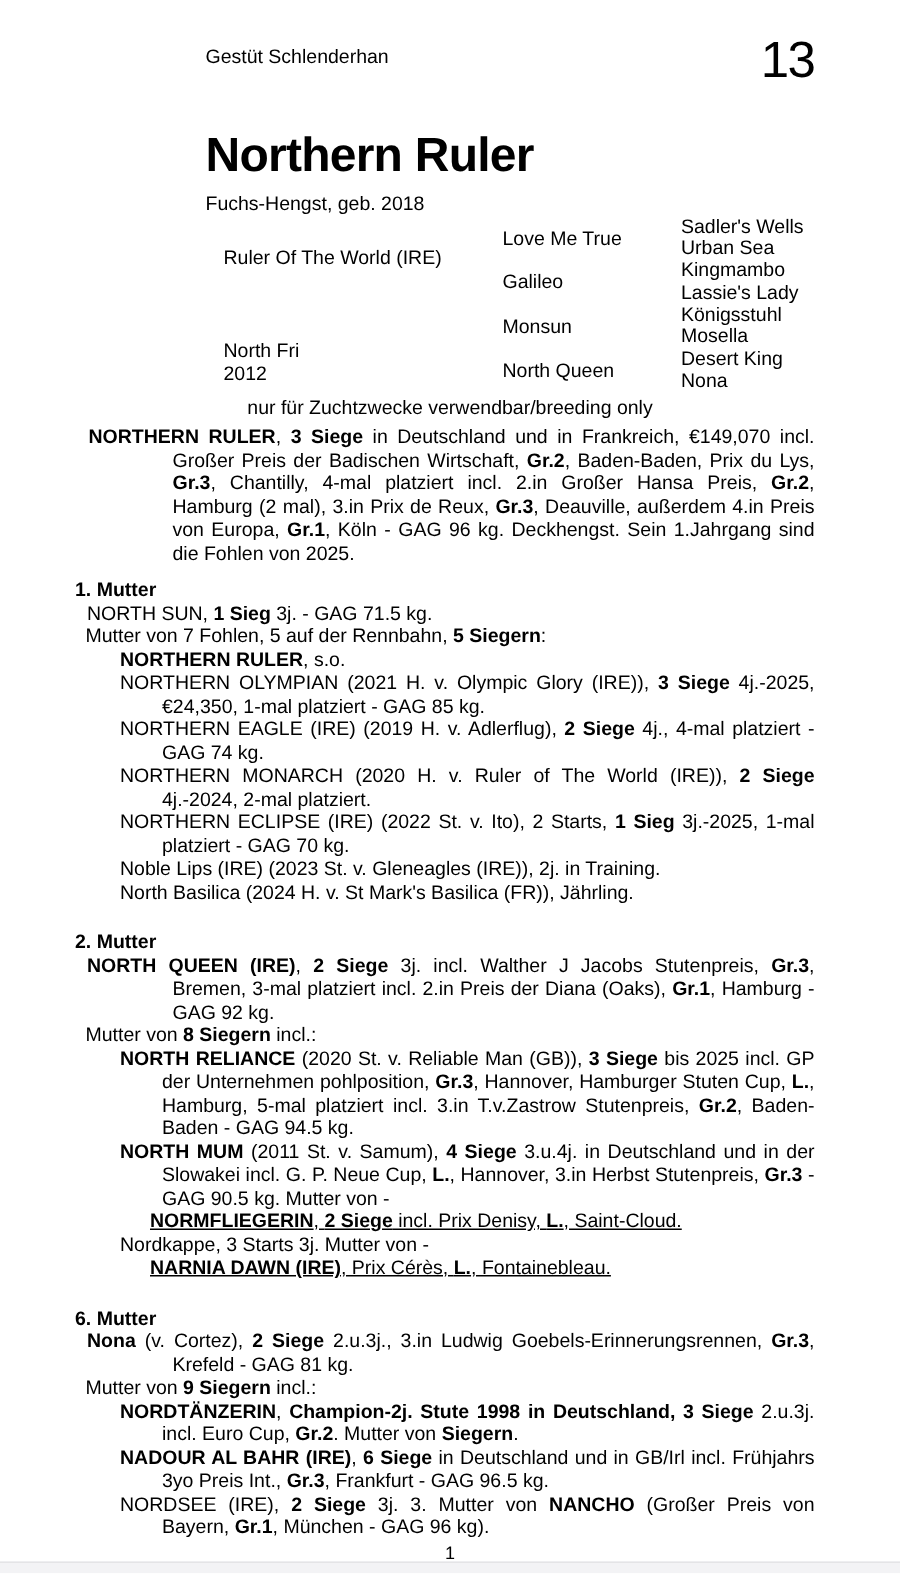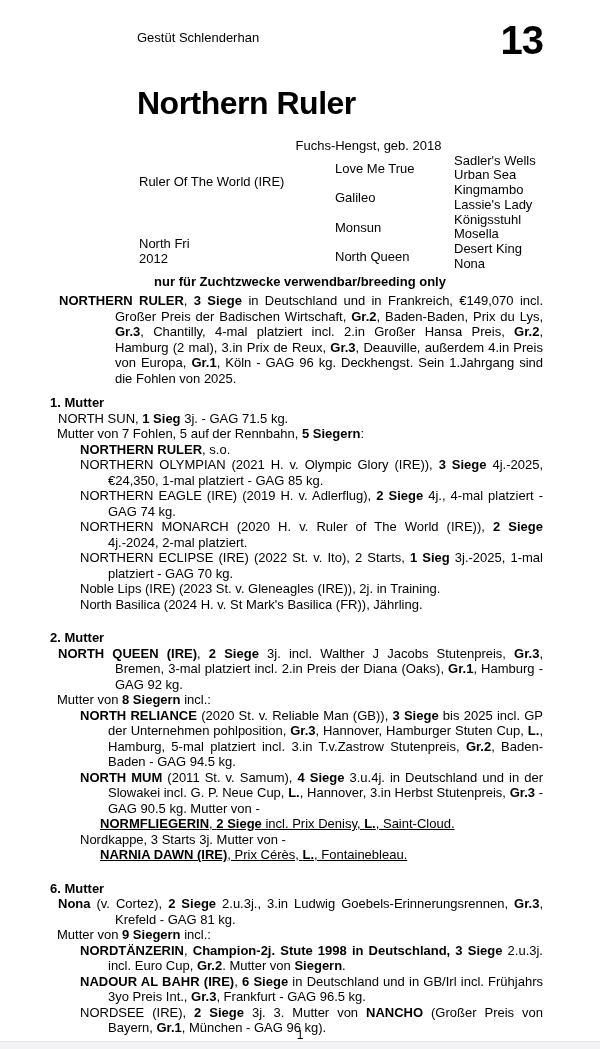--- a/index.html
+++ b/index.html
@@ -5,35 +5,35 @@
   html,body{margin:0;padding:0;background:#fff;}
   .page{
     position:relative;width:600px;height:1049px;margin:0 auto;background:#fff;
     font-family:"Liberation Sans",sans-serif;font-size:13px;line-height:15.5px;color:#000;
     overflow:hidden;
   }
   .b{font-weight:bold;}
   
   .header{display:flex;justify-content:space-between;align-items:flex-start;padding:22px 57px 0 137px;}
   .breeder{padding-top:8px;}
-  .lot{font-size:40px;font-weight:bold;line-height:36px;letter-spacing:-1px;}
+  .lot{font-size:34px;font-weight:normal;line-height:36px;letter-spacing:-1px;}
   .title{margin:28px 0 0 137px;font-size:32px;font-weight:bold;line-height:34px;letter-spacing:-0.5px;}
-  .subtitle{margin:18px 0 0 137px;text-align:center;}
+  .subtitle{margin:8px 0 0 137px;}
   
   .pedigree{position:relative;margin:0 0 0 137px;height:118px;}
   .ped-col{position:absolute;top:0;bottom:0;display:flex;flex-direction:column;}
-  .ped-col1{left:2px;width:196px;}
+  .ped-col1{left:12px;width:196px;}
   .ped-cell{flex:1;display:flex;flex-direction:column;justify-content:center;}
   .ped-cell.dam{justify-content:flex-end;padding-bottom:5px;}
   .ped-col2{left:198px;width:116px;}
   .ped-col2 .ped-cell2{flex:1;display:flex;align-items:center;}
   .ped-col3{left:317px;width:140px;}
   .ped-col3 .ped-cell3{line-height:14.75px;}
   
-  .restriction{margin-top:2px;text-align:center;font-weight:bold;}
+  .restriction{margin-top:2px;text-align:center;font-weight:normal;}
   .textblock{margin:4px 0 0 50px;width:493px;}
   .line{margin:0;text-align:justify;}
   .desc{padding-left:65px;text-indent:-56px;}
   .l0{padding-left:7px;}
   .l1{padding-left:65px;text-indent:-57px;}
   .l2{padding-left:58px;text-indent:-28px;}
   .l3{padding-left:75px;text-indent:-25px;text-decoration:underline;}
   .sec-heading{font-size:13px;line-height:15.5px;margin:18px 0 0 0;}
   section.dam-sec:first-child .sec-heading{margin-top:9px;}
   

